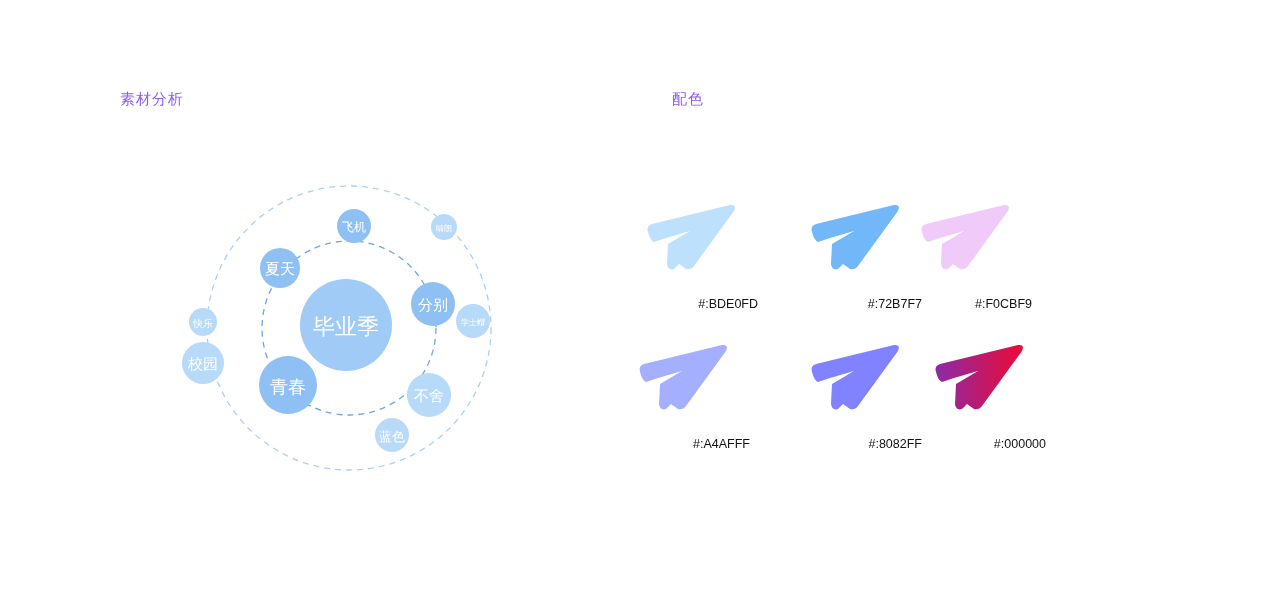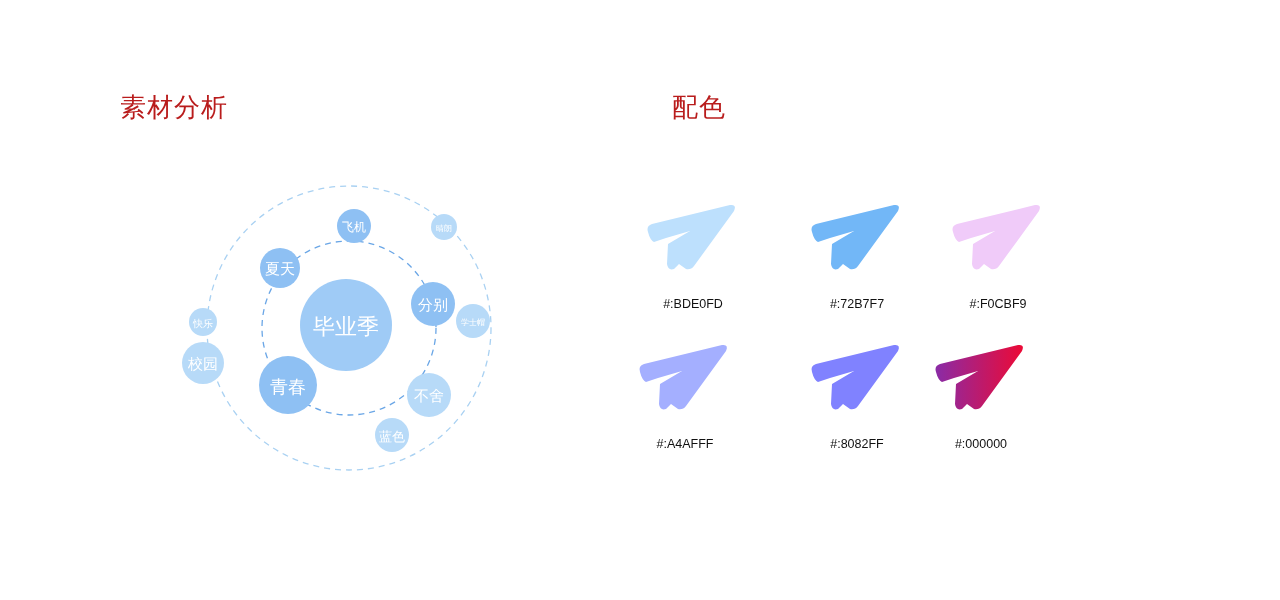--- a/index.html
+++ b/index.html
@@ -1,31 +1,31 @@
 <!DOCTYPE html>
 <html><head>
 <meta charset="utf-8">
 <style>
   html, body { margin: 0; padding: 0; }
   body {
     width: 1280px; height: 600px; background: #ffffff; position: relative; overflow: hidden;
     font-family: "DejaVu Sans", "Liberation Sans", sans-serif;
   }
   .section-title {
-    position: absolute; font-size: 26px; color: #b91c1c; font-weight: normal; margin: 0;
+    position: absolute; font-size: 15px; color: #8b5cf6; font-weight: normal; margin: 0;
     letter-spacing: 1px;
   }
   #diagram { position: absolute; left: 0; top: 0; width: 640px; height: 600px; }
   .bubble-label { fill: #ffffff; font-family: "DejaVu Sans", sans-serif; text-anchor: middle; dominant-baseline: central; }
   .swatch {
     position: absolute; width: 130px; height: 120px;
   }
   .swatch svg { position: absolute; left: 16px; top: 0; }
   .swatch-label {
-    position: absolute; left: 0; top: 94px; width: 130px; text-align: center;
+    position: absolute; left: 0; top: 94px; width: 130px; text-align: right;
     font-family: "Liberation Sans", sans-serif; font-size: 12.5px; color: #111;
   }
 </style>
 </head>
 <body>
 
 <h2 class="section-title" style="left:120px; top:90px;">素材分析</h2>
 <h2 class="section-title" style="left:672px; top:90px;">配色</h2>
 
 <svg id="diagram" width="640" height="600" viewBox="0 0 640 600" xmlns="http://www.w3.org/2000/svg">
@@ -87,21 +87,21 @@
         <path d="M4 28 Q2 22 8 20 L86 1 Q93 0 90 7 L50 62 Q47 66 42 65 L35 60 L30 65 Q24 67 23 60 L24 40 L46 27 L22 34 L10 38 Q6 36 4 28 Z" fill="#BDE0FD"></path>
       </svg>
     <div class="swatch-label">#:BDE0FD</div>
     </div>
     <div class="swatch" style="left: 792px; top: 203px;">
       <svg width="94" height="70" viewBox="0 0 94 68">
         <path d="M4 28 Q2 22 8 20 L86 1 Q93 0 90 7 L50 62 Q47 66 42 65 L35 60 L30 65 Q24 67 23 60 L24 40 L46 27 L22 34 L10 38 Q6 36 4 28 Z" fill="#72B7F7"></path>
       </svg>
     <div class="swatch-label">#:72B7F7</div>
     </div>
-    <div class="swatch" style="left: 933px; top: 203px;">
+    <div class="swatch" style="left: 902px; top: 203px;">
       <svg width="94" height="70" viewBox="0 0 94 68">
         <path d="M4 28 Q2 22 8 20 L86 1 Q93 0 90 7 L50 62 Q47 66 42 65 L35 60 L30 65 Q24 67 23 60 L24 40 L46 27 L22 34 L10 38 Q6 36 4 28 Z" fill="#F0CBF9"></path>
       </svg>
     <div class="swatch-label">#:F0CBF9</div>
     </div>
     <div class="swatch" style="left: 620px; top: 343px;">
       <svg width="94" height="70" viewBox="0 0 94 68">
         <path d="M4 28 Q2 22 8 20 L86 1 Q93 0 90 7 L50 62 Q47 66 42 65 L35 60 L30 65 Q24 67 23 60 L24 40 L46 27 L22 34 L10 38 Q6 36 4 28 Z" fill="#A4AFFF"></path>
       </svg>
     <div class="swatch-label">#:A4AFFF</div>

